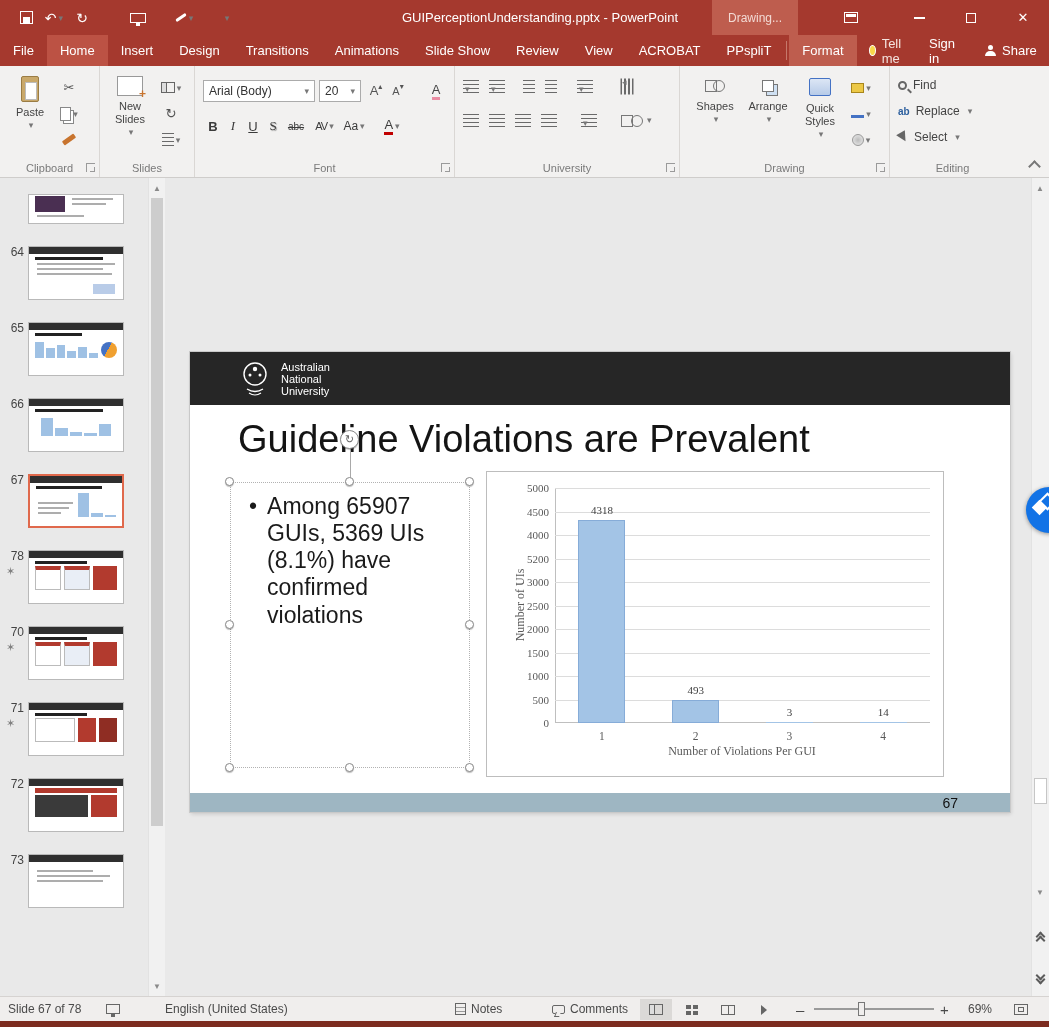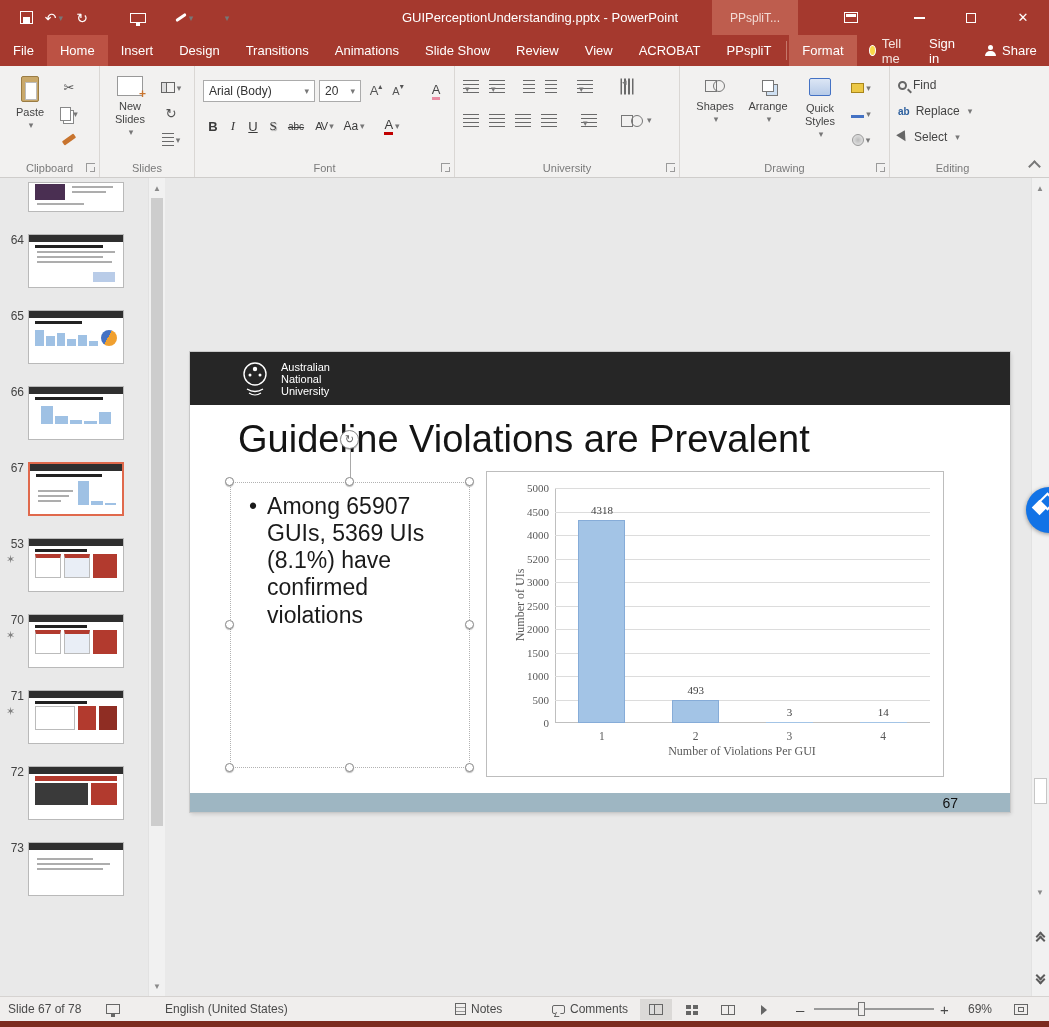--- a/index.html
+++ b/index.html
@@ -68,21 +68,21 @@
   .ic-outline { width:13px; height:3px; background:#4472C4; margin-top:6px; }
   .ic-effects { width:12px; height:12px; border-radius:50%; background:radial-gradient(#bbb,#eee); border:1px solid #999; }
   .ic-find { width:9px; height:9px; border:2px solid #666; border-radius:50%; position:relative; }
   .ic-find::after { content:""; position:absolute; left:7px; top:7px; width:5px; height:2px; background:#666; transform:rotate(45deg); }
   .ic-select { width:0; height:0; border-left:5px solid transparent; border-right:5px solid transparent; border-top:10px solid #666; transform:rotate(-30deg); }
   .erow { position:absolute; left:8px; display:flex; align-items:center; gap:6px; font-size:12px; color:#444; }
   .collapse-chev { position:absolute; right:10px; bottom:6px; width:9px; height:9px; border-left:2px solid #777; border-top:2px solid #777; transform:rotate(45deg); }
 
   
   .thumbpanel { position:absolute; left:0; top:178px; width:148px; bottom:31px; background:#E9E9E9; overflow:hidden; padding-top:4px; }
-  .thumb-item { position:relative; width:96px; margin:0 0 22px 28px; height:54px; }
+  .thumb-item { position:relative; width:96px; margin:12px 0 22px 28px; height:54px; }
   .thumb-item.partial { height:30px; margin-bottom:22px; }
   .thumb-num { position:absolute; left:-24px; top:-1px; font-size:12px; color:#444; width:20px; text-align:right; }
   .thumb-star { position:absolute; left:-22px; top:15px; font-size:11px; color:#808080; }
   .thumb-box { width:96px; height:100%; background:#fff; border:1px solid #B9B9B9; overflow:hidden; }
   .thumb-box.sel { border:2px solid #E0694C; }
   .mini { width:100%; height:100%; position:relative; }
   .m-head { height:7px; background:#2f2f2f; }
   .m-title { height:3px; background:#222; width:72%; margin:3px 4px 2px 6px; }
   .m-line { height:2px; background:#adadad; margin:3px 8px; }
   .m-bars { display:flex; align-items:flex-end; gap:2px; height:22px; margin:1px 12px 0 12px; }
@@ -173,21 +173,21 @@
       </div>
     <div class="tb-btn" style="margin-left:28px">
         <span class="ic-proj"></span>
       </div>
     <div class="tb-btn dd" style="margin-left:18px">
         <span class="ic-pen"></span>
       </div>
     <div class="tb-btn dd" style="margin-left:14px"></div>
   </div>
   <div class="title-text">GUIPerceptionUnderstanding.pptx - PowerPoint</div>
-  <div class="drawing-badge">PPspliT...</div>
+  <div class="drawing-badge">Drawing...</div>
   <div class="ribopts">
       <span class="ic-ribopts"></span>
     </div>
   <div class="winctl">
     <div class="winbtn">
         <span class="ic-min"></span>
       </div>
     <div class="winbtn">
         <span class="ic-max"></span>
       </div>
@@ -449,21 +449,21 @@
               <div class="m-bars" style="flex:1;height:26px;margin:0">
                 <div class="m-bar" style="height:24px"></div>
                 <div class="m-bar" style="height:4px"></div>
                 <div class="m-bar" style="height:2px"></div>
               </div>
             </div>
           </div>
         </div>
       </div>
       <div class="thumb-item">
-        <div class="thumb-num">53</div>
+        <div class="thumb-num">78</div>
         <div class="thumb-star">✶</div>
         <div class="thumb-box">
           <div class="mini">
             <div class="m-head"></div>
             <div class="m-title" style="width:55%"></div>
             <div class="m-row">
               <div style="flex:1;height:24px;border:1px solid #bbb;border-top:4px solid #B23A2E"></div>
               <div style="flex:1;height:24px;border:1px solid #bbb;border-top:4px solid #B23A2E;background:#E9EEF6"></div>
               <div style="flex:1;height:24px;background:#B23A2E"></div>
             </div>

